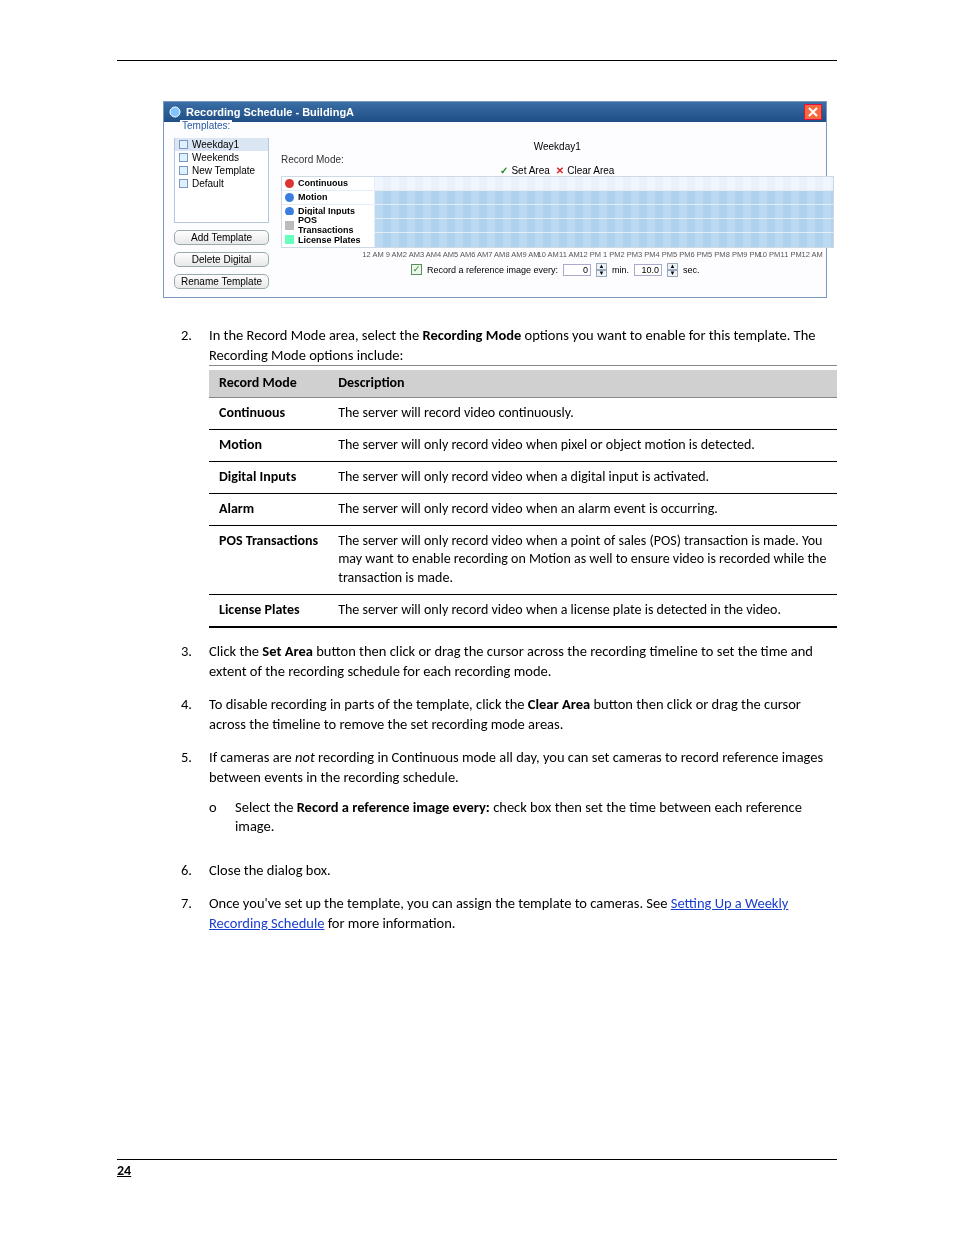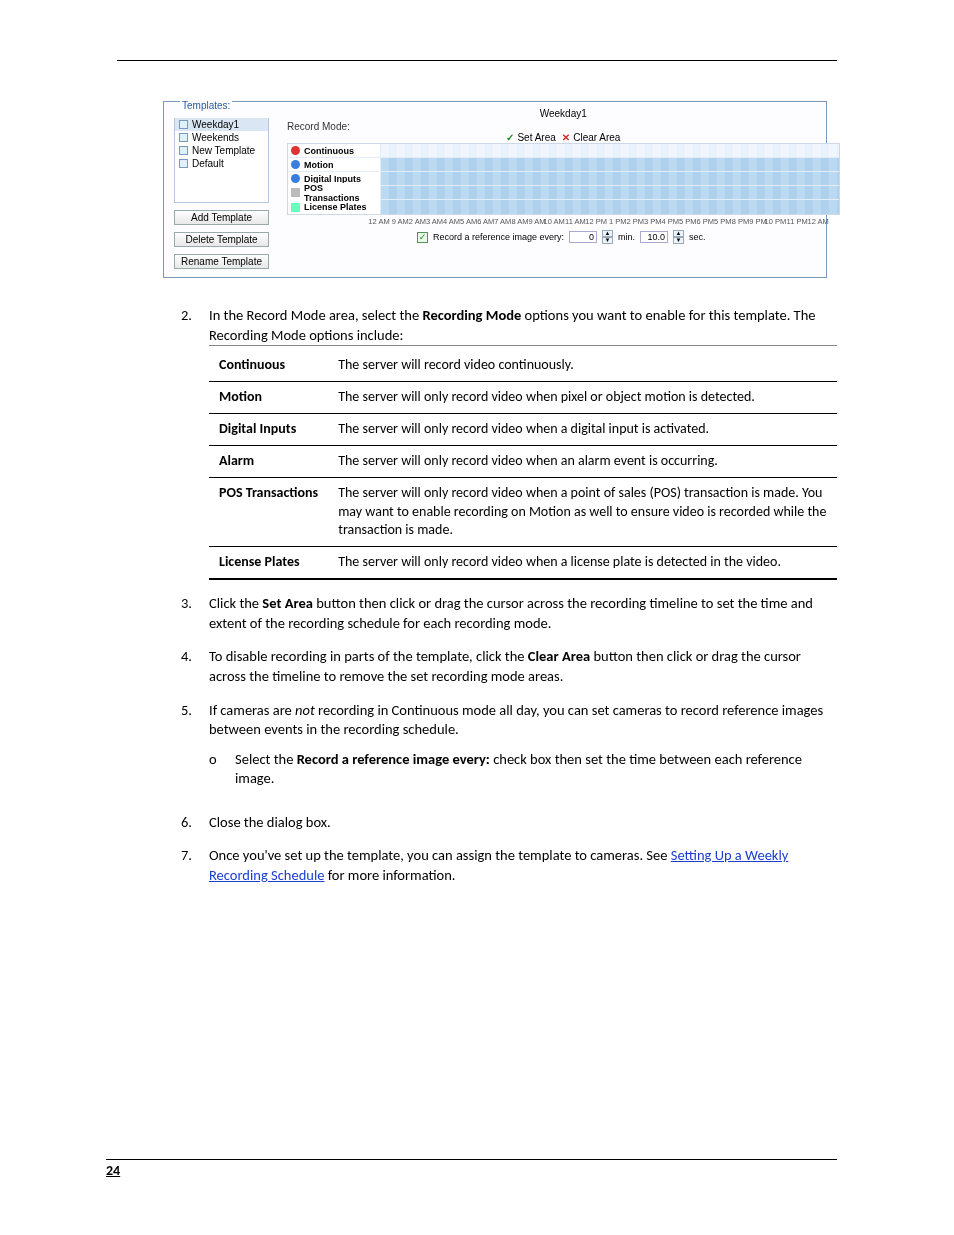--- a/index.html
+++ b/index.html
@@ -8,28 +8,28 @@
   .header-title { font-style: italic; font-size: 15px; color: #333; }
   .hr-top { border: none; border-top: 1px solid #000; margin-top: 4px; }
 
   
   .shot { margin-top: 40px; margin-left: 46px; width: 664px; border: 1px solid #7a98c0; position: relative; background: #fff; font-family: "Tahoma","Segoe UI",Arial,sans-serif; }
   .titlebar { height: 20px; background: linear-gradient(#3a6ea5,#1f4e86); display: flex; align-items: center; padding: 0 4px; color: #fff; font-size: 11px; font-weight: bold; }
   .titlebar .ic { width: 14px; height: 14px; margin-right: 4px; display:inline-flex; align-items:center; justify-content:center; }
   .titlebar .spacer { flex: 1; }
   .closebox { width: 18px; height: 16px; background: #f66a3c; border: 1px solid #d14; display:flex; align-items:center; justify-content:center; }
   .closebox svg { width: 10px; height: 10px; }
-  .dlg-body { background: #fdfdff; padding: 6px 10px 8px 10px; display: flex; gap: 18px; position: relative; }
+  .dlg-body { background: #fdfdff; padding: 6px 10px 8px 10px; display: flex; gap: 12px; position: relative; align-items: center; }
   .group-label { position:absolute; top:-2px; left:16px; font-size: 10px; color: #2a5aa0; background:#fdfdff; padding:0 2px; z-index:2; }
   .leftcol { width: 118px; display:flex; flex-direction:column; gap:4px; position:relative; padding-top:10px;}
   .tpl-list { border: 1px solid #b5c7de; border-top:none; background:#fff; font-size:10px; padding:0; height:85px; overflow:hidden;}
   .tpl-list .row { display:flex; align-items:center; gap:4px; padding:1px 4px; }
   .tpl-list .row.sel { background:#dbe6f4; }
   .sq { width:9px; height:9px; border:1px solid #7a98c0; background:#dff1ff; }
-  .xp-btn { font-size:10px; border:1px solid #9aa; border-radius:0; background:linear-gradient(#fefefe,#e8e8e8); padding:1px 5px; text-align:center; cursor:default; margin-top:3px; width:95px;}
+  .xp-btn { font-size:10px; border:1px solid #9aa; border-radius:5px; background:linear-gradient(#fefefe,#e8e8e8); padding:1px 5px; text-align:center; cursor:default; margin-top:3px; width:95px;}
   .rightcol { flex:1; display:flex; flex-direction:column; font-size:10px; position:relative; }
   .tpl-name { text-align:center; font-weight:normal; font-size:10px; margin-bottom:2px; }
   .toprow { display:flex; align-items:center;flex-direction:column; }
   .toprow .lbl { font-size:10px; margin-right:auto; color:#333; }
   .toprow .btns { display:flex; gap:6px; }
   .lnkbtn { display:flex; align-items:center; gap:3px; font-size:10px; }
   .lnkbtn.green span.mark { color:#1a8a1a; font-weight:bold; }
   .lnkbtn.red span.mark { color:#d22; font-weight:bold; }
   .sched-grid { border:1px solid #cfd9e6; background:#fff; }
   .modes { display:flex; flex-direction:column; }
@@ -66,21 +66,21 @@
 
   
   .sub { margin-top:10px; margin-bottom:10px; }
   .sub .subitem { display:flex; margin-bottom:10px; }
   .sub .subnum { width:26px; flex-shrink:0; }
   .sub .subtxt { flex:1; }
   .tip { margin-top:4px; }
   a.link { color:#1a3fcf; text-decoration: underline; }
 
   
-  .footer { position:absolute; left:106px; right:117px; bottom:56px;text-decoration:underline; }
+  .footer { position:absolute; left:117px; right:117px; bottom:56px;text-decoration:underline; }
   .footer hr { border:none; border-top:1px solid #000; margin-bottom:2px;}
   .footer .pg { font-weight:bold; font-size:14px; }
 
   .bold { font-weight:bold; }
 
   
   .dot-red { width:9px;height:9px;background:#d33;border-radius:50%; display:inline-block;}
   .dot-blue { width:9px;height:9px;background:#3a7de0;border-radius:50%; display:inline-block;}
   .dot-orange { width:9px;height:9px;background:#e07a1a;border-radius:50%; display:inline-block;}
   .sq-gray { width:9px;height:9px;background:#bbb; display:inline-block;}
@@ -88,20 +88,34 @@
   .chk { width:11px; height:11px; border:1px solid #5a8f5a; display:inline-flex; align-items:center; justify-content:center; background:#eaf7ea;}
   .chk::after { content:"✓"; font-size:9px; color:#2a7a2a; line-height:1;}
 </style>
 </head>
 <body>
 
 <div class="page">
   <hr class="hr-top">
 
   <div class="shot">
+    <div class="titlebar">
+      <span class="ic">
+        <svg viewBox="0 0 14 14">
+            <circle cx="7" cy="7" r="5" fill="#7fc4ff" stroke="#fff" stroke-width="1"></circle>
+          </svg>
+      </span>
+      <span>Recording Schedule - BuildingA</span>
+      <span class="spacer"></span>
+      <span class="closebox">
+        <svg viewBox="0 0 10 10">
+            <path d="M1 1 L9 9 M9 1 L1 9" stroke="#fff" stroke-width="2"></path>
+          </svg>
+      </span>
+    </div>
     <div class="dlg-body">
       <div class="group-label">Templates:</div>
 
       <div class="leftcol">
         <div class="tpl-list">
           <div class="row sel">
               <span class="sq"></span>
               <span>Weekday1</span>
             </div>
           <div class="row">
@@ -111,21 +125,21 @@
           <div class="row">
               <span class="sq"></span>
               <span>New Template</span>
             </div>
           <div class="row">
               <span class="sq"></span>
               <span>Default</span>
             </div>
         </div>
         <button class="xp-btn">Add Template</button>
-        <button class="xp-btn">Delete Template</button>
+        <button class="xp-btn">Delete Digital</button>
         <button class="xp-btn">Rename Template</button>
       </div>
 
       <div class="rightcol">
         <div class="tpl-name">Weekday1</div>
         <div class="toprow">
           <span class="lbl">Record Mode:</span>
           <div class="btns">
             <span class="lnkbtn green">
                 <span class="mark">✓</span>
@@ -226,20 +240,24 @@
 
   <div class="steps">
 
     <div class="step">
       <div class="num">2.</div>
       <div class="txt">
         <span>In the Record Mode area, select the </span><span class="bold">Recording Mode</span><span> options you want to enable for this template. The Recording Mode options include:</span>
         <div class="table-wrap">
         <table class="rec-table">
           <tbody>
+                <tr>
+            <th>Record Mode</th>
+            <th>Description</th>
+          </tr>
           <tr>
                   <td class="m">Continuous</td>
                   <td>The server will record video continuously.</td>
                 </tr>
           <tr>
                   <td class="m">Motion</td>
                   <td>The server will only record video when pixel or object motion is detected.</td>
                 </tr>
           <tr>
                   <td class="m">Digital Inputs</td>

